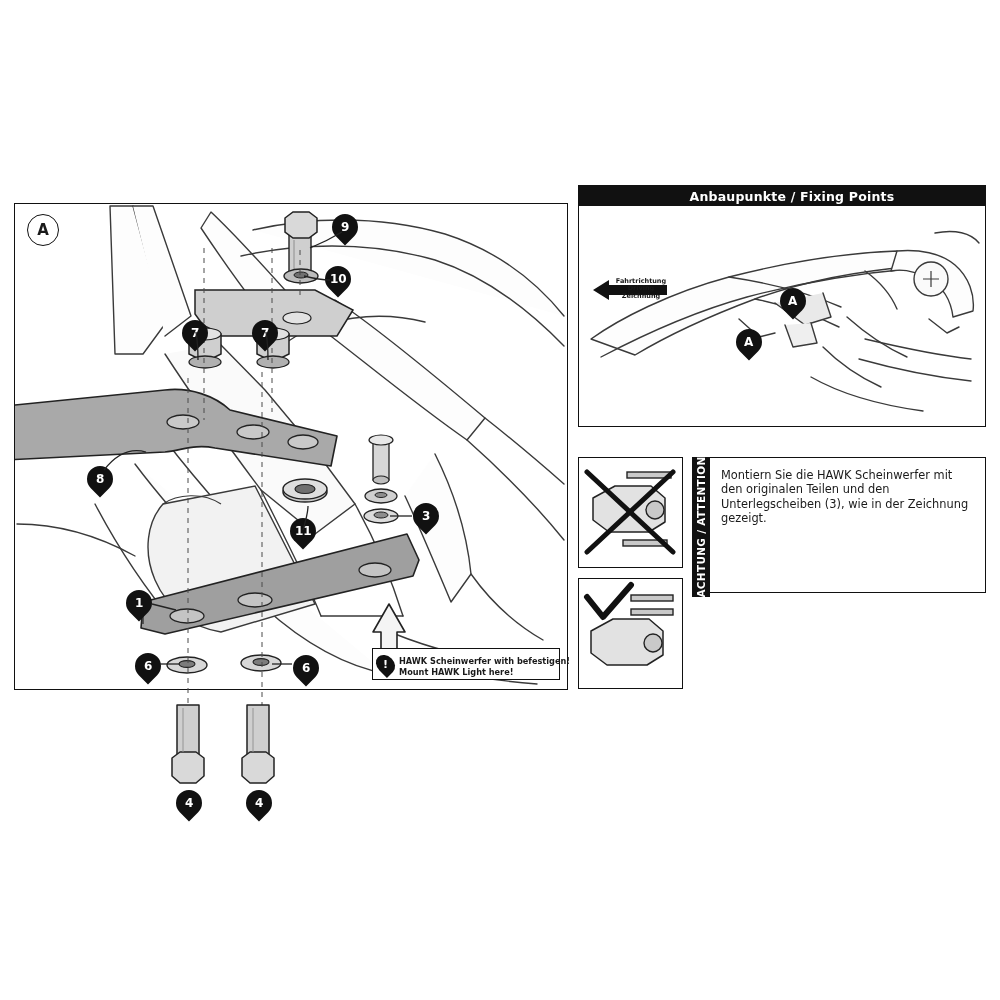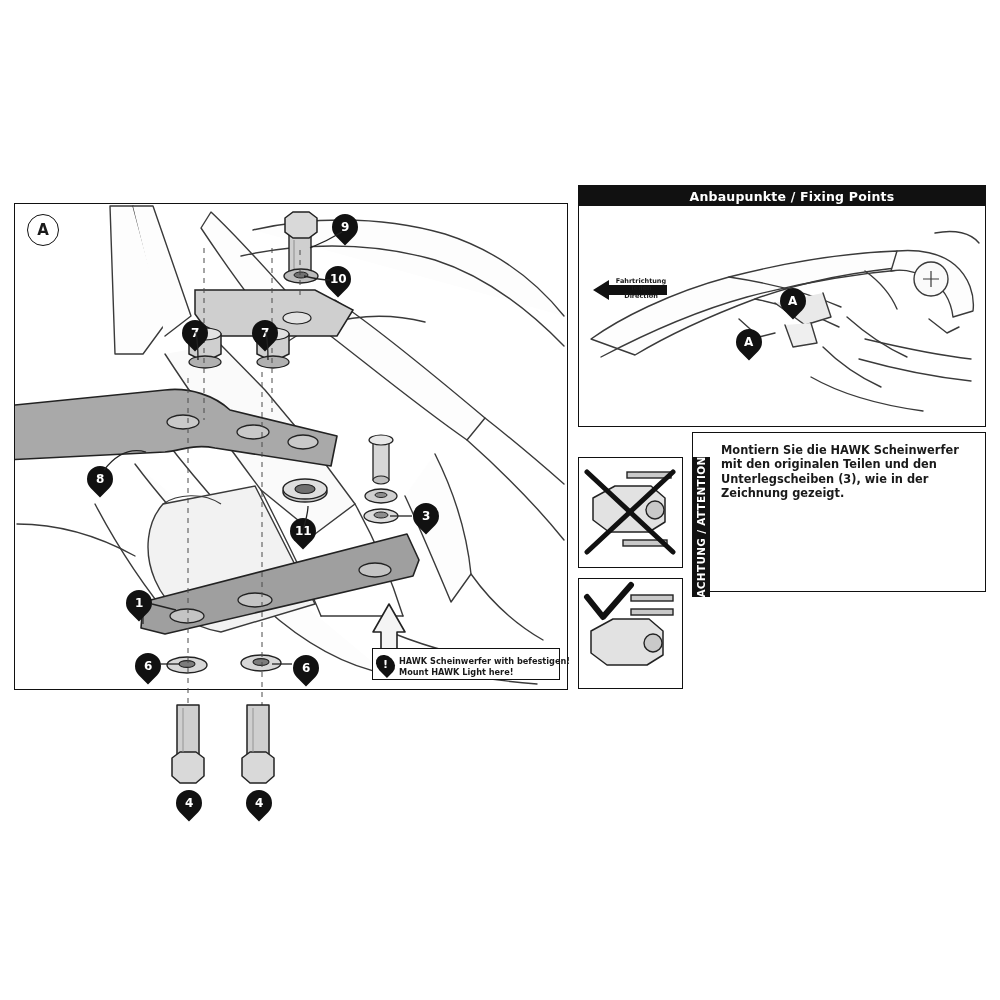--- a/index.html
+++ b/index.html
@@ -82,23 +82,22 @@
     font-size: 6.5px;
     font-weight: bold;
     line-height: 1.12;
     text-align: center;
     font-family: "DejaVu Sans", sans-serif;
   }
   
   #attn-x-panel { left: 578px; top: 457px; width: 105px; height: 111px; }
   #attn-ok-panel { left: 578px; top: 578px; width: 105px; height: 111px; }
   #attn-text-panel {
-    left: 692px; top: 432px; width: 294px; height: 160px;
+    left: 692px; top: 457px; width: 294px; height: 136px;
     border: 1.5px solid #111;
-    font-weight: bold;
   }
   #attn-bar {
     position: absolute;
     left: 692px; top: 457px; width: 18px; height: 140px;
     background: #111;
     color: #fff;
   }
   #attn-bar span {
     position: absolute;
     left: 50%; top: 50%;
@@ -378,21 +377,21 @@
         <path d="M344,72 L360,72 M352,64 L352,80" stroke-width="1.2" fill="none"></path>
       </g>
     </svg>
 
     <div class="arrow-box">
       <svg width="78" height="26" viewBox="0 0 78 26">
         <path d="M2,13 L18,3 L18,8 L76,8 L76,18 L18,18 L18,23 Z" fill="#111"></path>
       </svg>
       <div class="txt">
         <div>Fahrtrichtung</div>
-        <div>Teilen Direction</div>
+        <div>Driving Zeichnung</div>
       </div>
     </div>
   </div>
 
   <div class="callout" style="left:780px; top:288px;">
       <span>A</span>
     </div>
   <div class="callout" style="left:736px; top:329px;">
       <span>A</span>
     </div>

